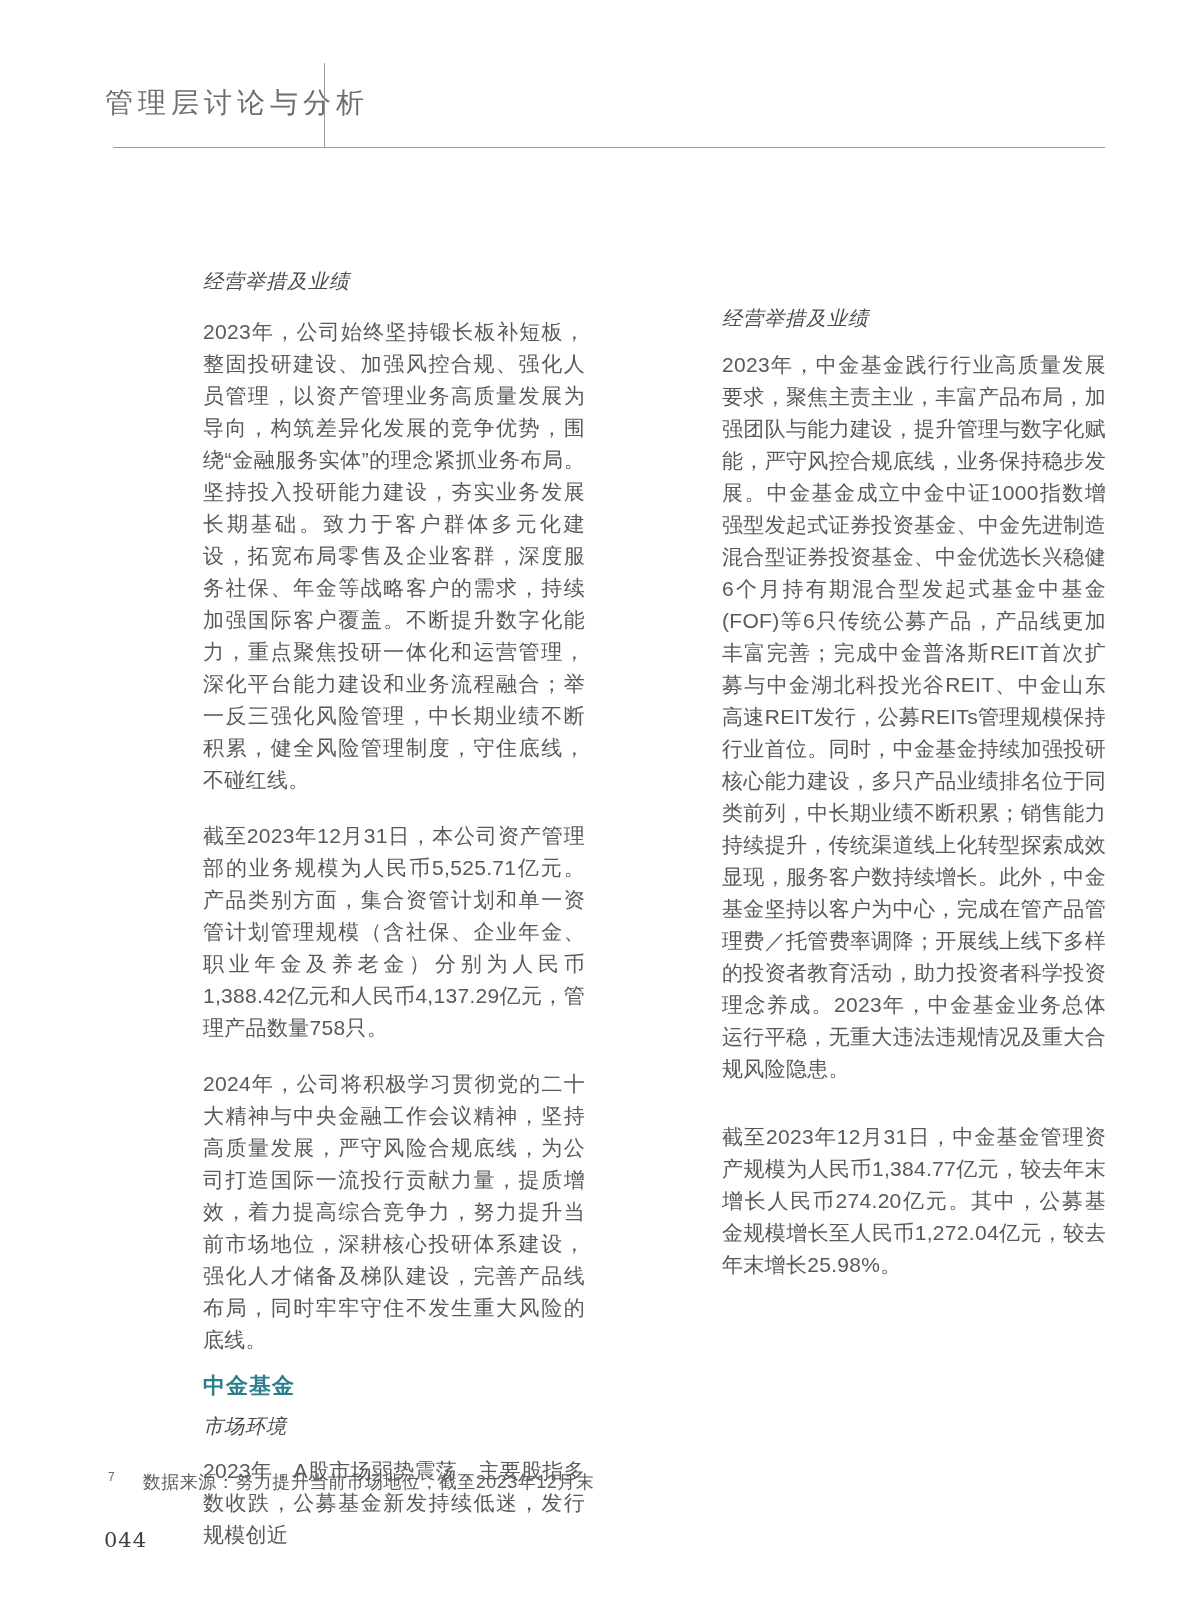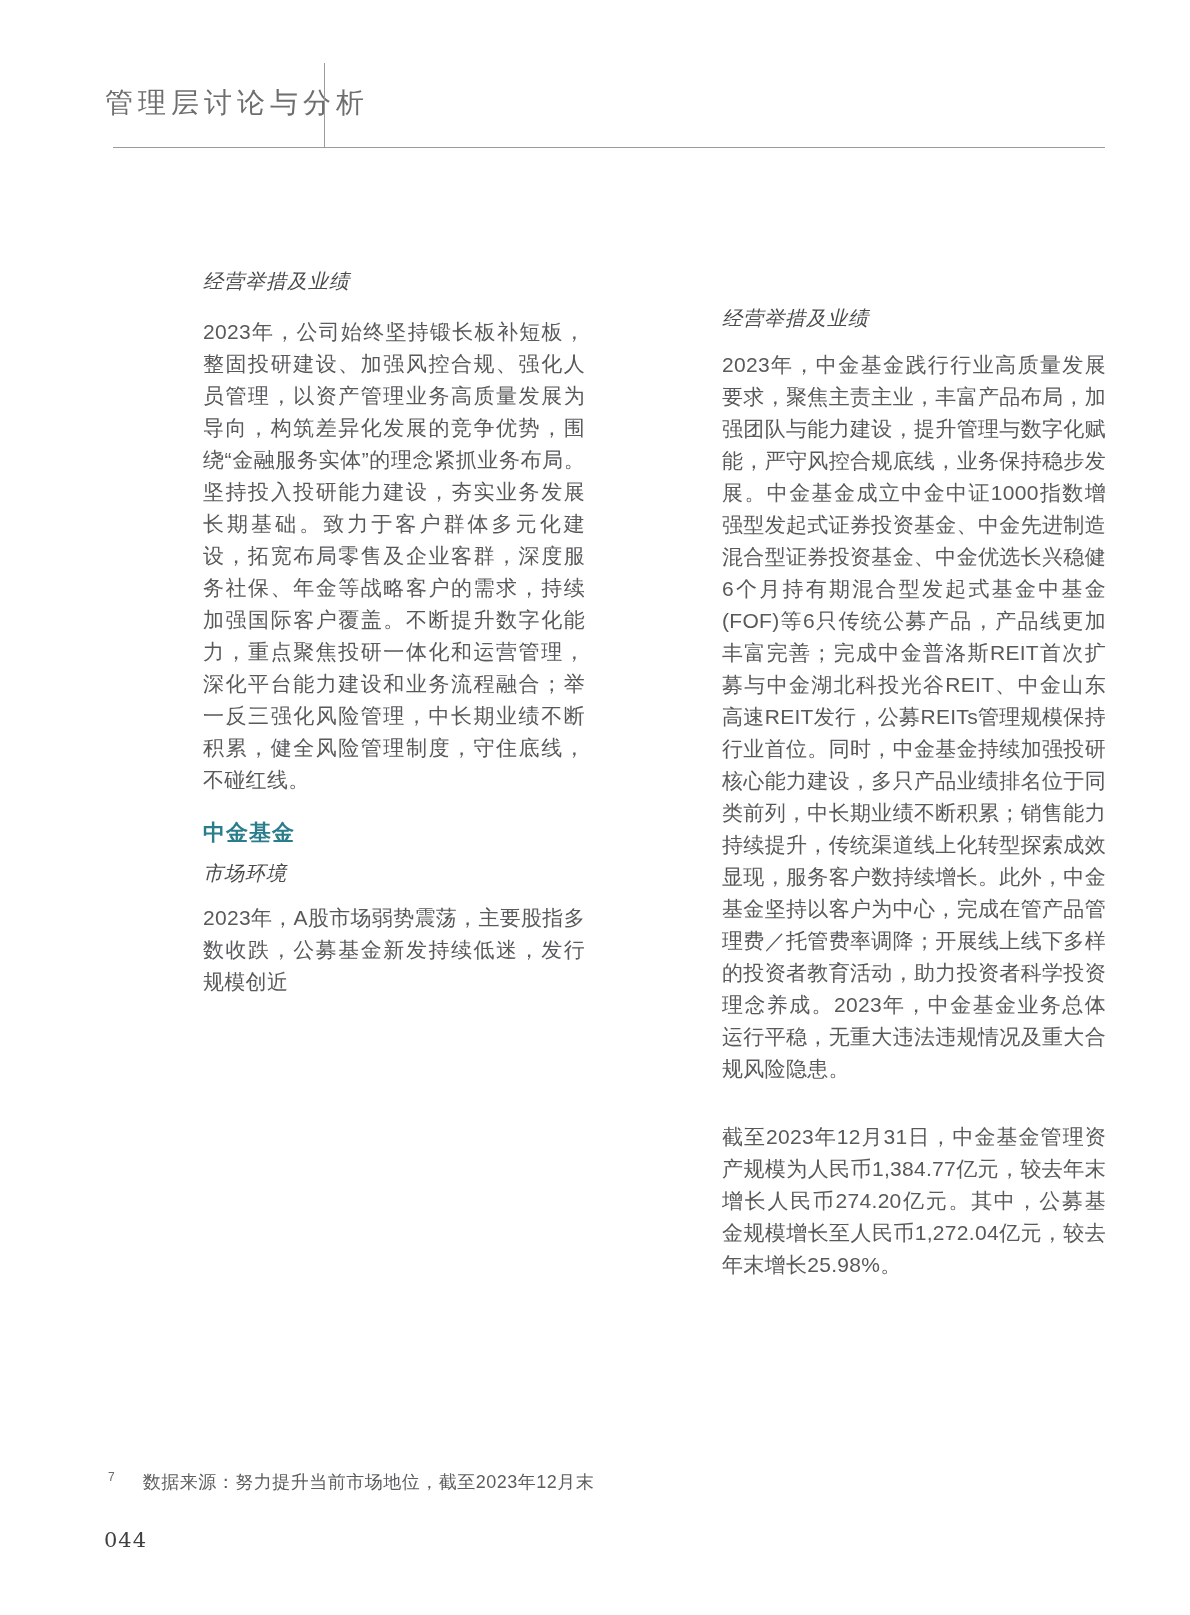--- a/index.html
+++ b/index.html
@@ -35,21 +35,21 @@
   }
   .section-title{
     margin:0;font-size:22px;line-height:30px;font-weight:700;letter-spacing:1px;
   }
 
   
   .col-left .subheading:first-child{margin-top:0;}
   .mt-para-after-head{margin-top:20px;}
   .mt-head-after-para{margin-top:30px;}
   .mt-para3{margin-top:16px;}
-  .mt-section{margin-top:22px;}
+  .mt-section{margin-top:15px;}
   .mt-sub2{margin-top:10px;}
   .mt-para4{margin-top:14px;}
   .col-right .mt-head{margin-top:30px;}
   .col-right .mt-para6{margin-top:16px;}
   .col-right .mt-para7{margin-top:36px;}
 
   sup.inline-ref{font-size:13px;line-height:0;vertical-align:super;color:#59595b;}
 
   
   .footnote{position:absolute;left:108px;top:1470px;font-size:18px;color:#5d5d5f;}
@@ -69,20 +69,22 @@
 
   <div>
     <div class="header-title">管理层讨论与分析</div>
     <div class="vrule"></div>
     <div class="hrule"></div>
   </div>
 
   <div class="col col-left">
     <h3 class="subheading">经营举措及业绩</h3>
     <p class="para mt-para-after-head">2023年，公司始终坚持锻长板补短板，整固投研建设、加强风控合规、强化人员管理，以资产管理业务高质量发展为导向，构筑差异化发展的竞争优势，围绕“金融服务实体”的理念紧抓业务布局。坚持投入投研能力建设，夯实业务发展长期基础。致力于客户群体多元化建设，拓宽布局零售及企业客群，深度服务社保、年金等战略客户的需求，持续加强国际客户覆盖。不断提升数字化能力，重点聚焦投研一体化和运营管理，深化平台能力建设和业务流程融合；举一反三强化风险管理，中长期业绩不断积累，健全风险管理制度，守住底线，不碰红线。</p>
+    <p class="para">截至2023年12月31日，本公司资产管理部的业务规模为人民币5,525.71亿元。产品类别方面，集合资管计划和单一资管计划管理规模（含社保、企业年金、职业年金及养老金）分别为人民币1,388.42亿元和人民币4,137.29亿元，管理产品数量758只。</p>
+    <p class="para mt-para3">2024年，公司将积极学习贯彻党的二十大精神与中央金融工作会议精神，坚持高质量发展，严守风险合规底线，为公司打造国际一流投行贡献力量，提质增效，着力提高综合竞争力，努力提升当前市场地位，深耕核心投研体系建设，强化人才储备及梯队建设，完善产品线布局，同时牢牢守住不发生重大风险的底线。</p>
     <h3 class="section-title mt-section" style="color:#2a7e8c;">中金基金</h3>
     <h3 class="subheading mt-sub2">市场环境</h3>
     <p class="para mt-para4">2023年，A股市场弱势震荡，主要股指多数收跌，公募基金新发持续低迷，发行规模创近</p>
   </div>
 
   <div class="col col-right">
     <h3 class="subheading mt-head">经营举措及业绩</h3>
     <p class="para mt-para6">2023年，中金基金践行行业高质量发展要求，聚焦主责主业，丰富产品布局，加强团队与能力建设，提升管理与数字化赋能，严守风控合规底线，业务保持稳步发展。中金基金成立中金中证1000指数增强型发起式证券投资基金、中金先进制造混合型证券投资基金、中金优选长兴稳健6个月持有期混合型发起式基金中基金(FOF)等6只传统公募产品，产品线更加丰富完善；完成中金普洛斯REIT首次扩募与中金湖北科投光谷REIT、中金山东高速REIT发行，公募REITs管理规模保持行业首位。同时，中金基金持续加强投研核心能力建设，多只产品业绩排名位于同类前列，中长期业绩不断积累；销售能力持续提升，传统渠道线上化转型探索成效显现，服务客户数持续增长。此外，中金基金坚持以客户为中心，完成在管产品管理费／托管费率调降；开展线上线下多样的投资者教育活动，助力投资者科学投资理念养成。2023年，中金基金业务总体运行平稳，无重大违法违规情况及重大合规风险隐患。</p>
     <p class="para mt-para7">截至2023年12月31日，中金基金管理资产规模为人民币1,384.77亿元，较去年末增长人民币274.20亿元。其中，公募基金规模增长至人民币1,272.04亿元，较去年末增长25.98%。</p>
   </div>

